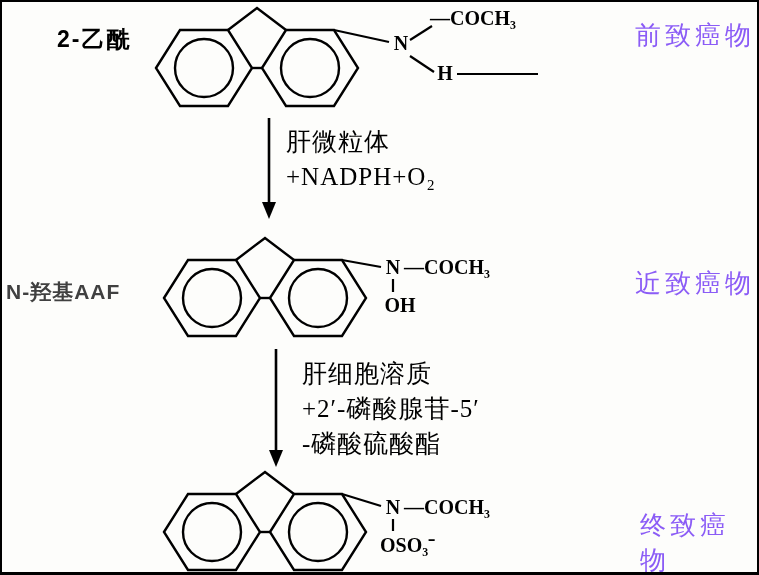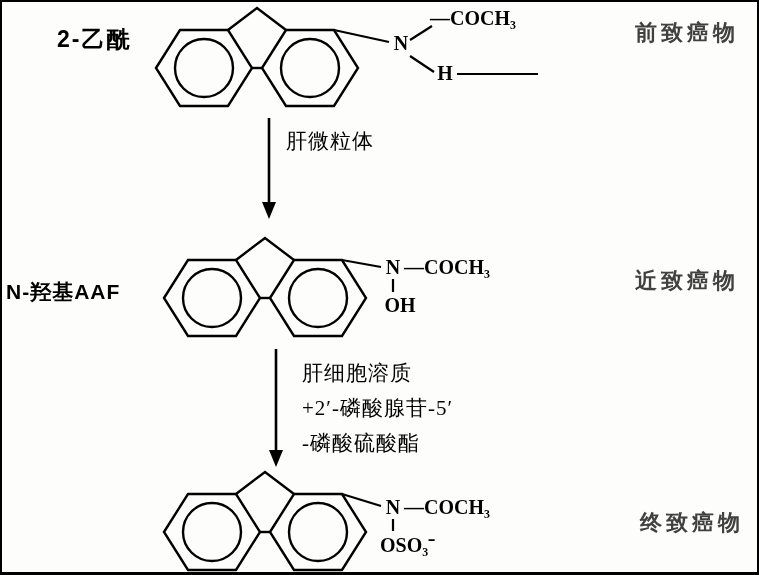--- a/index.html
+++ b/index.html
@@ -5,23 +5,23 @@
   * { margin:0; padding:0; box-sizing:border-box; }
   html,body { background:#ffffff; }
   body { font-family:"Liberation Sans", sans-serif; }
   .page {
     position:relative; width:759px; height:575px;
     background:#fdfdfb; border:2px solid #000; border-bottom-width:3px;
     overflow:hidden;
   }
   .compound-name { position:absolute; font-weight:bold; font-size:23px; letter-spacing:2px; color:#000; line-height:30px; }
   .compound-name .indent { padding-left:13px; }
-  .compound-name2 { position:absolute; font-weight:bold; font-size:21px; letter-spacing:1px; color:#000000; }
-  .stage { position:absolute; font-weight:bold; font-size:22px; letter-spacing:4px; color:#404040; font-family:"Liberation Serif", serif; }
-  .rxn { position:absolute; font-size:21px; line-height:35px; color:#000; font-family:"Liberation Serif", serif; letter-spacing:1px; }
+  .compound-name2 { position:absolute; font-weight:bold; font-size:21px; letter-spacing:1px; color:#404040; }
+  .stage { position:absolute; font-weight:normal; font-size:26px; letter-spacing:4px; color:#8b5cf6; font-family:"Liberation Serif", serif; }
+  .rxn { position:absolute; font-size:25px; line-height:35px; color:#000; font-family:"Liberation Serif", serif; letter-spacing:1px; }
   svg { position:absolute; overflow:visible; }
   .skel path, .skel circle, .skel line { stroke:#000; stroke-width:2.4; fill:none; }
   line.bond { stroke:#000; stroke-width:2.2; fill:none; }
   line.arrowline { stroke:#000; stroke-width:2.6; }
   polygon.arrowhead { fill:#000; stroke:none; }
   svg text { font-family:"Liberation Serif", serif; font-weight:bold; font-size:20px; fill:#000; }
 </style>
 </head>
 <body>
 
@@ -54,20 +54,21 @@
 
   <div class="stage" style="left:633px; top:16px;">前致癌物</div>
 
   <svg style="left:256px; top:116px;" width="22" height="102">
     <line class="arrowline" x1="11" y1="0" x2="11" y2="86"></line>
     <polygon class="arrowhead" points="4,84 18,84 11,101"></polygon>
   </svg>
 
   <div class="rxn" style="left:284px; top:122px;">
     <div>肝微粒体</div>
+    <div>+NADPH+O₂</div>
   </div>
 
   <div class="compound-name2" style="left:4px; top:276px;">N-羟基AAF</div>
 
   <svg style="left:148px; top:234px;" width="360" height="112">
     <use href="#fluorene"></use>
     <line class="bond" x1="192" y1="24" x2="231" y2="31"></line>
     <line class="bond" x1="243" y1="43" x2="243" y2="56"></line>
     <text x="243" y="38" text-anchor="middle">N</text>
     <text x="254" y="38" text-anchor="start">—COCH₃</text>

